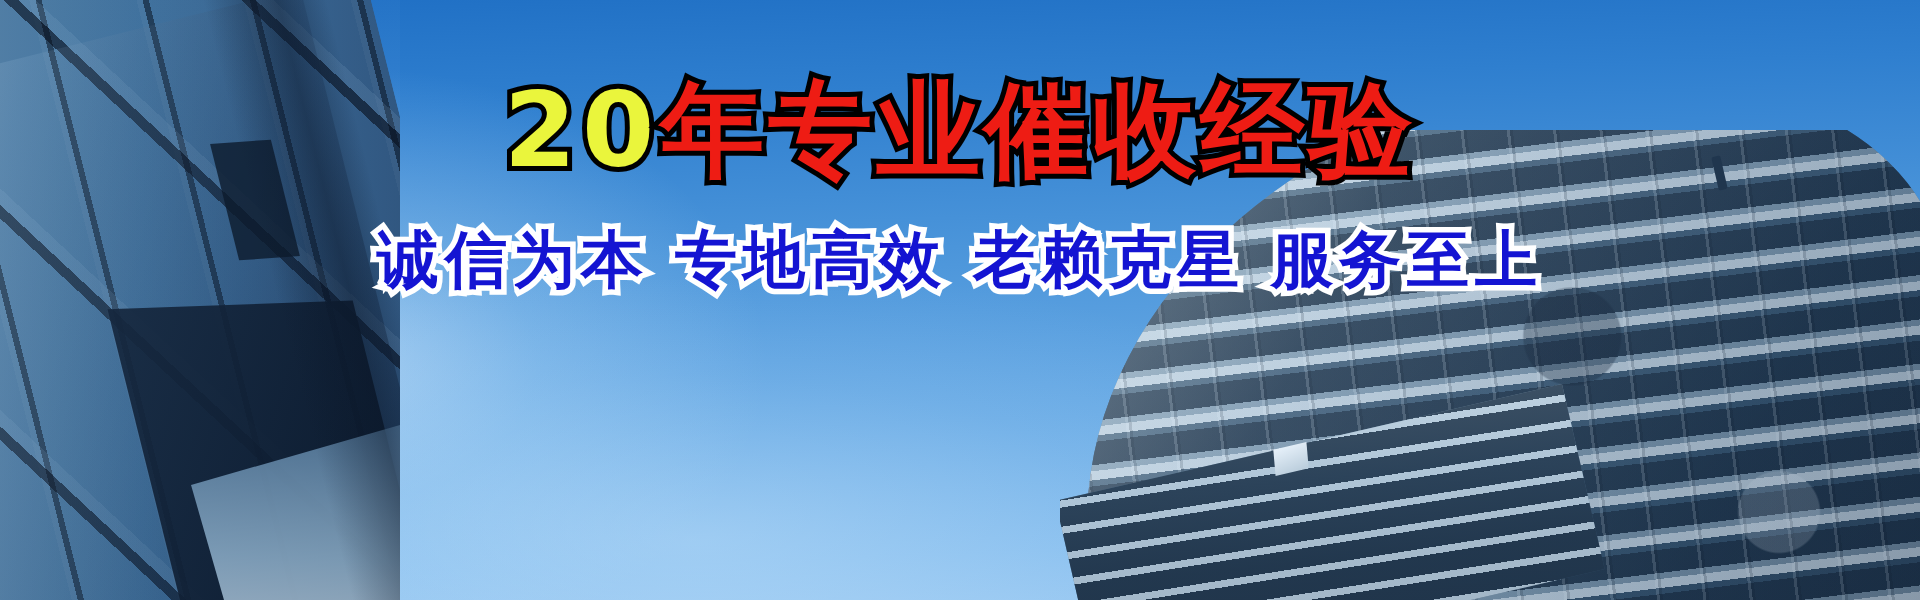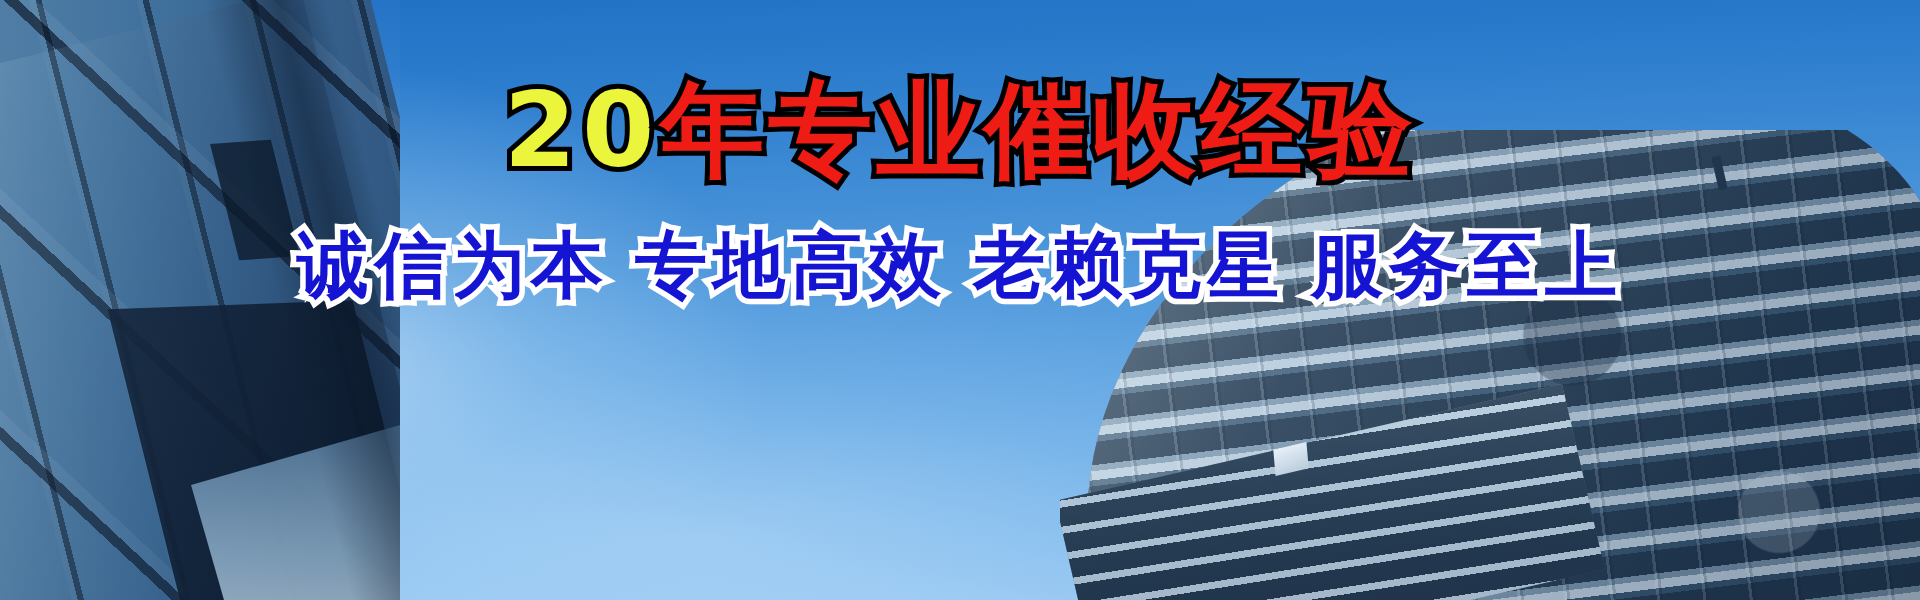--- a/index.html
+++ b/index.html
@@ -228,21 +228,21 @@
   }
 
   
   .line2{
     position:absolute;
     left:0; right:0;
     top:218px;
     text-align:center;
     white-space:nowrap;
     font-weight:900;
-    font-size:72px;
+    font-size:62px;
     letter-spacing:6px;
     color:#1414d2;
     -webkit-text-stroke:11px #ffffff;
     paint-order:stroke fill;
     pointer-events:auto;
   }
   .line2 .gap{ display:inline-block; width:26px; }
 
   
   .line3{

